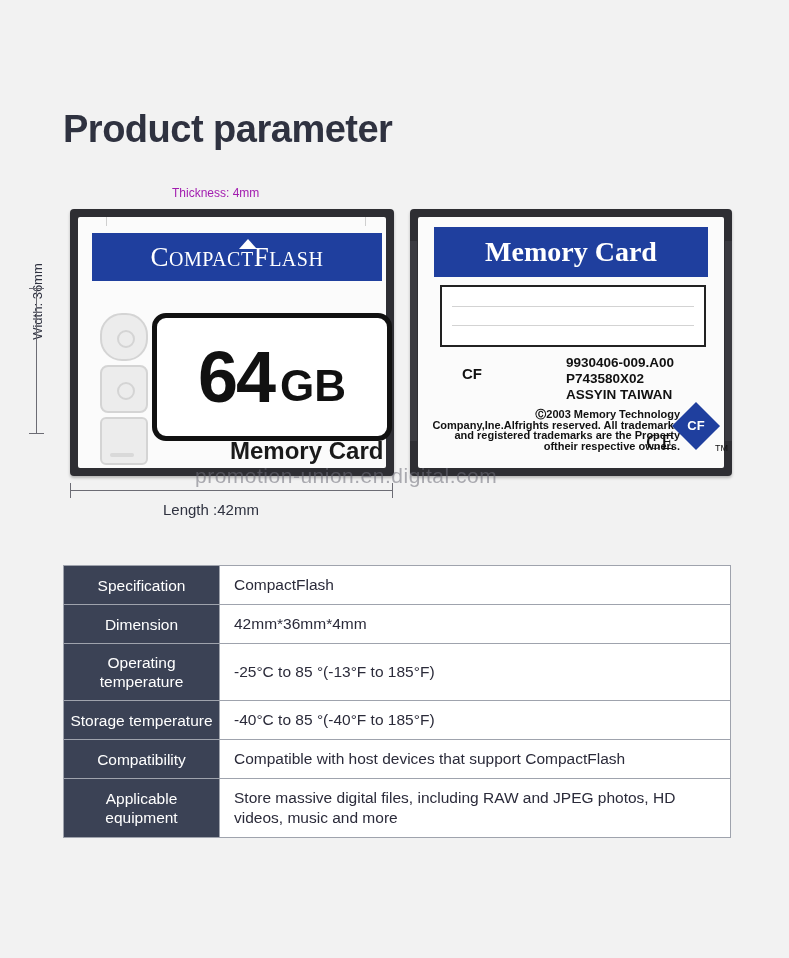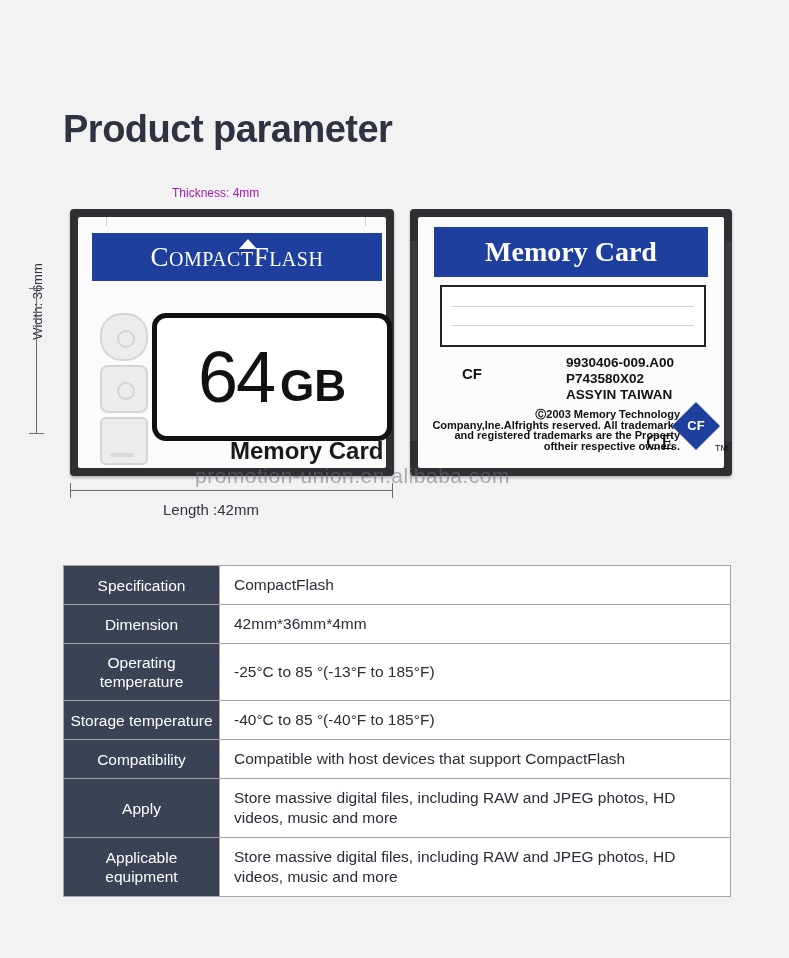--- a/index.html
+++ b/index.html
@@ -212,21 +212,21 @@
     height: 118px;
     border: 5px solid #111;
     border-radius: 14px;
     background: #fff;
     display: flex;
     align-items: center;
     justify-content: center;
   }
   .cap-number {
     font-size: 72px;
-    font-weight: normal;
+    font-weight: bold;
     line-height: 1;
     color: #111;
     letter-spacing: -2px;
   }
   .cap-unit {
     font-size: 44px;
     font-weight: bold;
     color: #111;
     margin-left: 6px;
     margin-top: 18px;
@@ -510,21 +510,21 @@
 
       <div class="legal">Ⓒ2003 Memory Technology Company,Ine.Alfrights reserved. All trademarks and registered trademarks are the Property oftheir respective owners.</div>
       <div class="ce-mark">CE</div>
       <div class="cf-diamond">
           <span>CF</span>
         </div>
       <div class="tm-mark">TM</div>
     </div>
   </div>
 
-  <div class="watermark">promotion-union.en.alibaba.com</div>
+  <div class="watermark">promotion-union.en.digital.com</div>
 </div>
 
 <table class="spec-table">
   <tbody>
     <tr>
       <td class="key">Specification</td>
       <td class="val">CompactFlash</td>
     </tr>
     <tr>
       <td class="key">Dimension</td>
@@ -536,21 +536,17 @@
     </tr>
     <tr>
       <td class="key">Storage temperature</td>
       <td class="val">-40°C to 85 °(-40°F to 185°F)</td>
     </tr>
     <tr>
       <td class="key">Compatibility</td>
       <td class="val">Compatible with host devices that support CompactFlash</td>
     </tr>
     <tr>
-      <td class="key">Apply</td>
-      <td class="val">Store massive digital files, including RAW and JPEG photos, HD videos, music and more</td>
-    </tr>
-    <tr>
       <td class="key">Applicable equipment</td>
       <td class="val">Store massive digital files, including RAW and JPEG photos, HD videos, music and more</td>
     </tr>
   </tbody>
 </table>
 
 </body></html>

